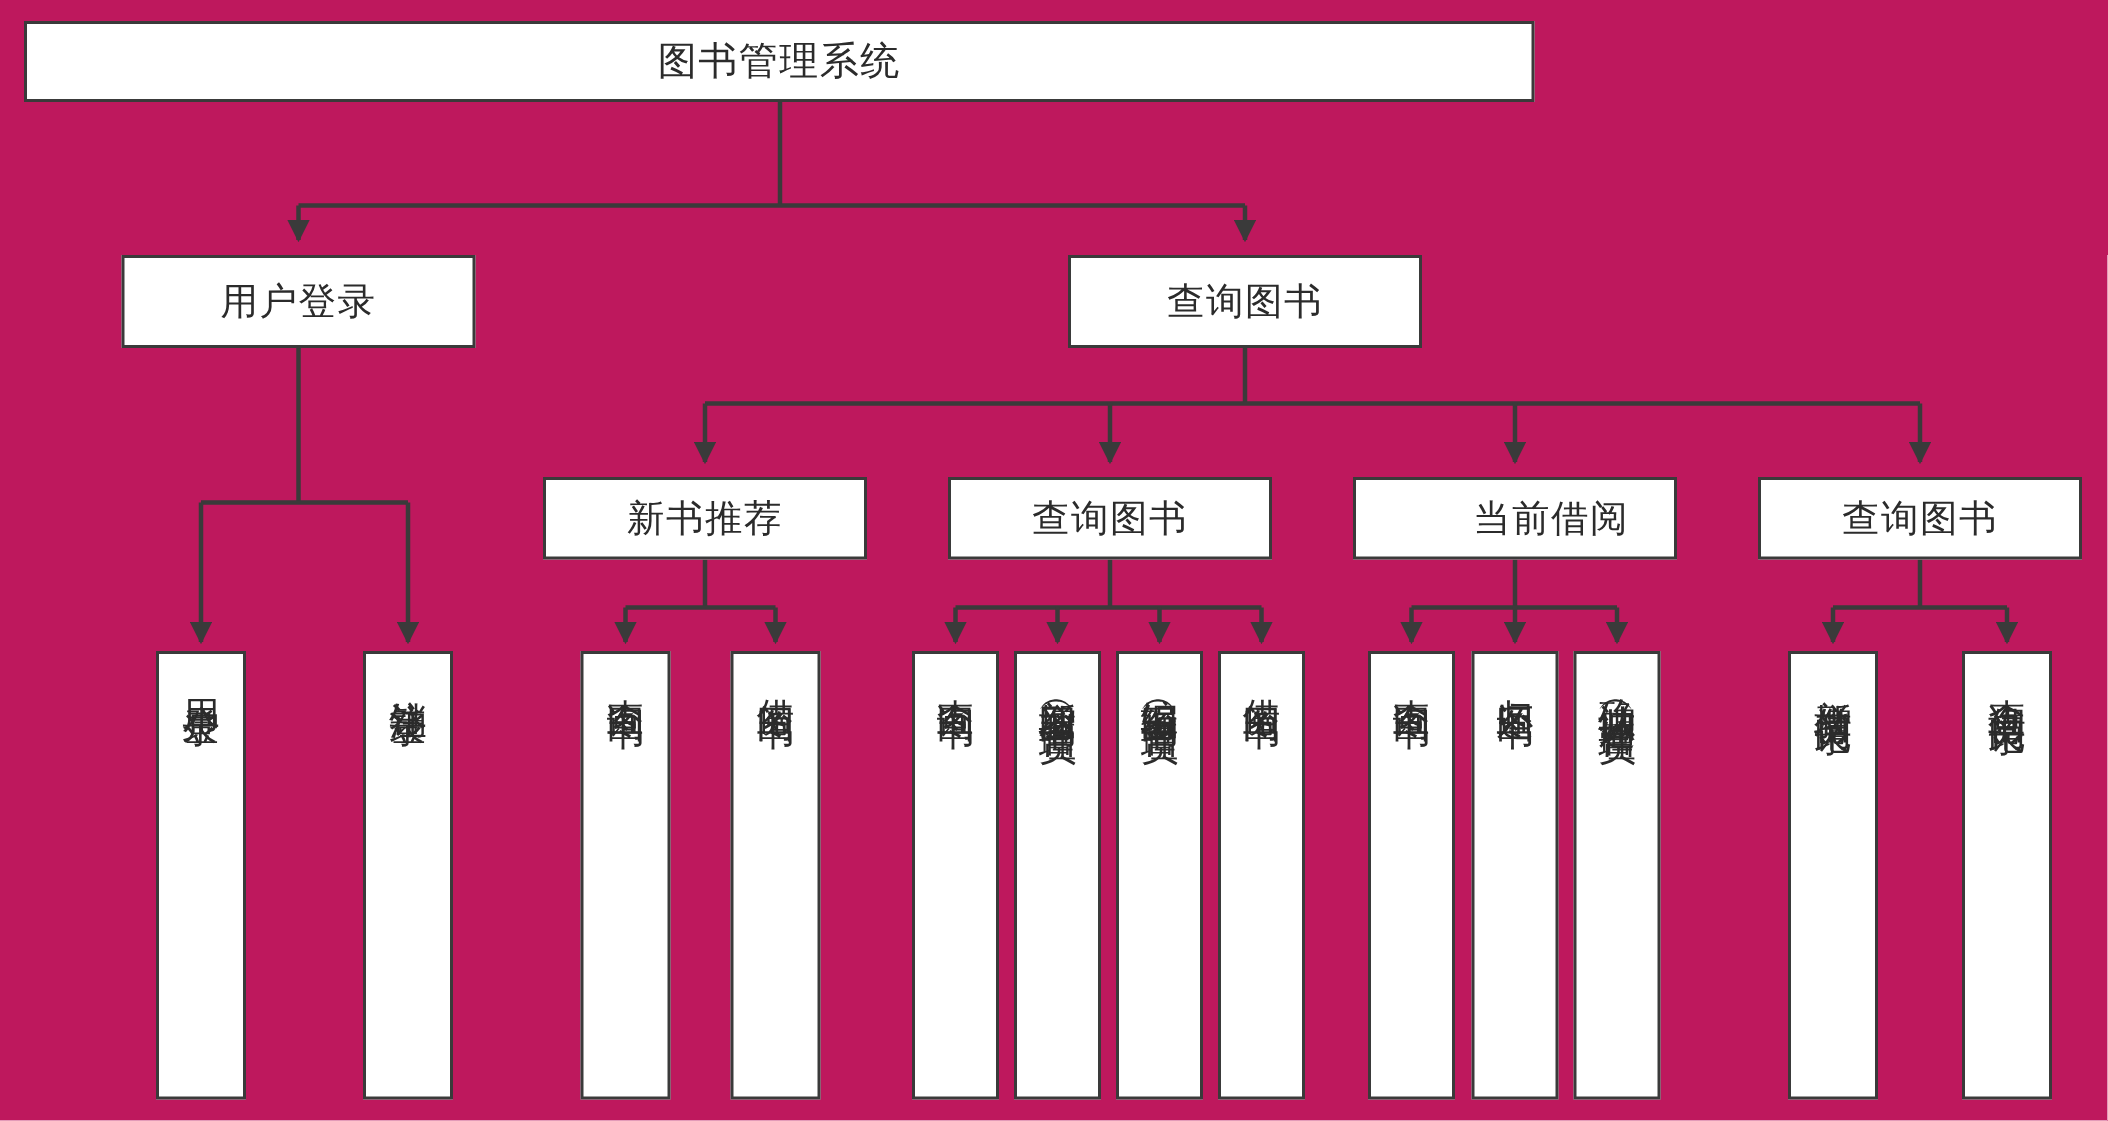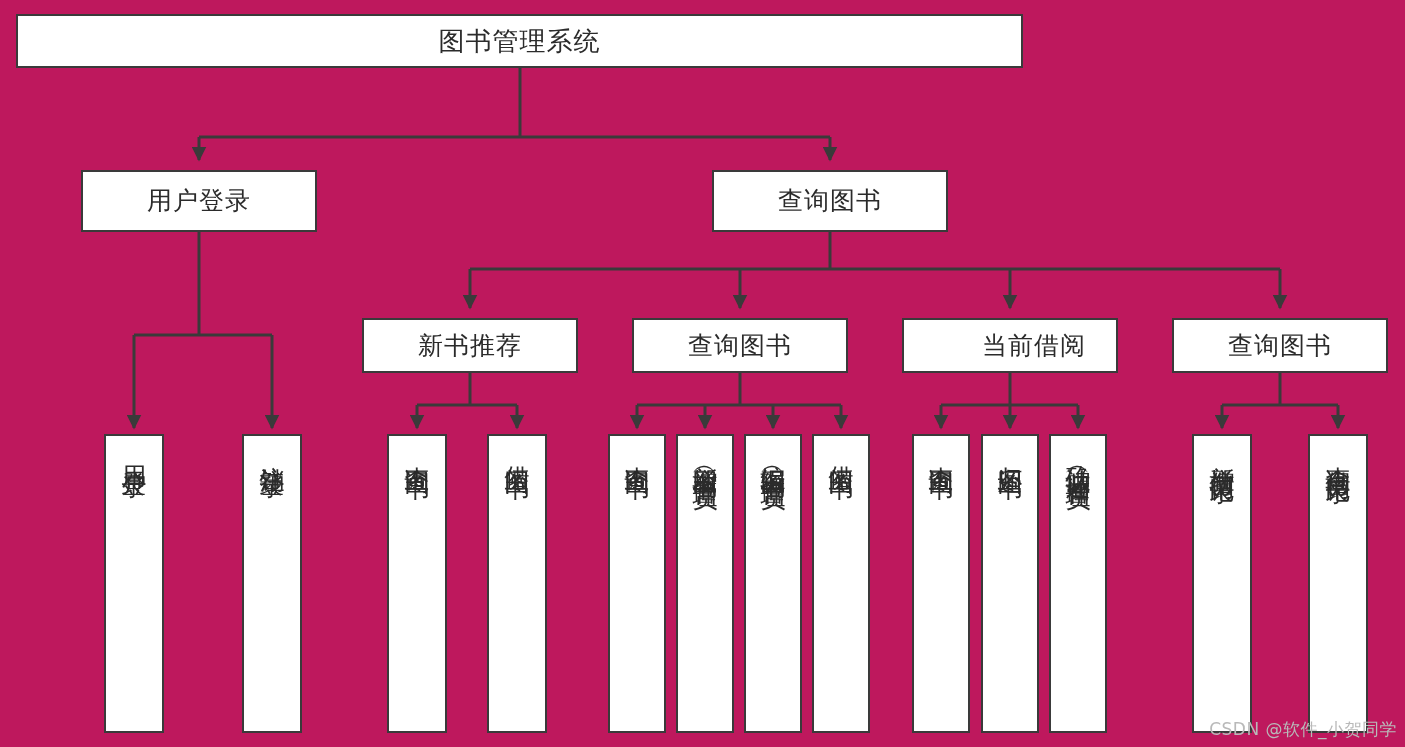--- a/index.html
+++ b/index.html
@@ -203,15 +203,14 @@
   </div>
 
   <div class="node v" style="left:1192px; top:434px; width:60px; height:299px;">
     <span class="label">新增借阅记录</span>
   </div>
 
   <div class="node v" style="left:1308px; top:434px; width:60px; height:299px;">
     <span class="label">查询借阅记录</span>
   </div>
 
-  <div class="watermark">CSDN @软件_小贺同学</div>
 
 </div>
 
 </body></html>

